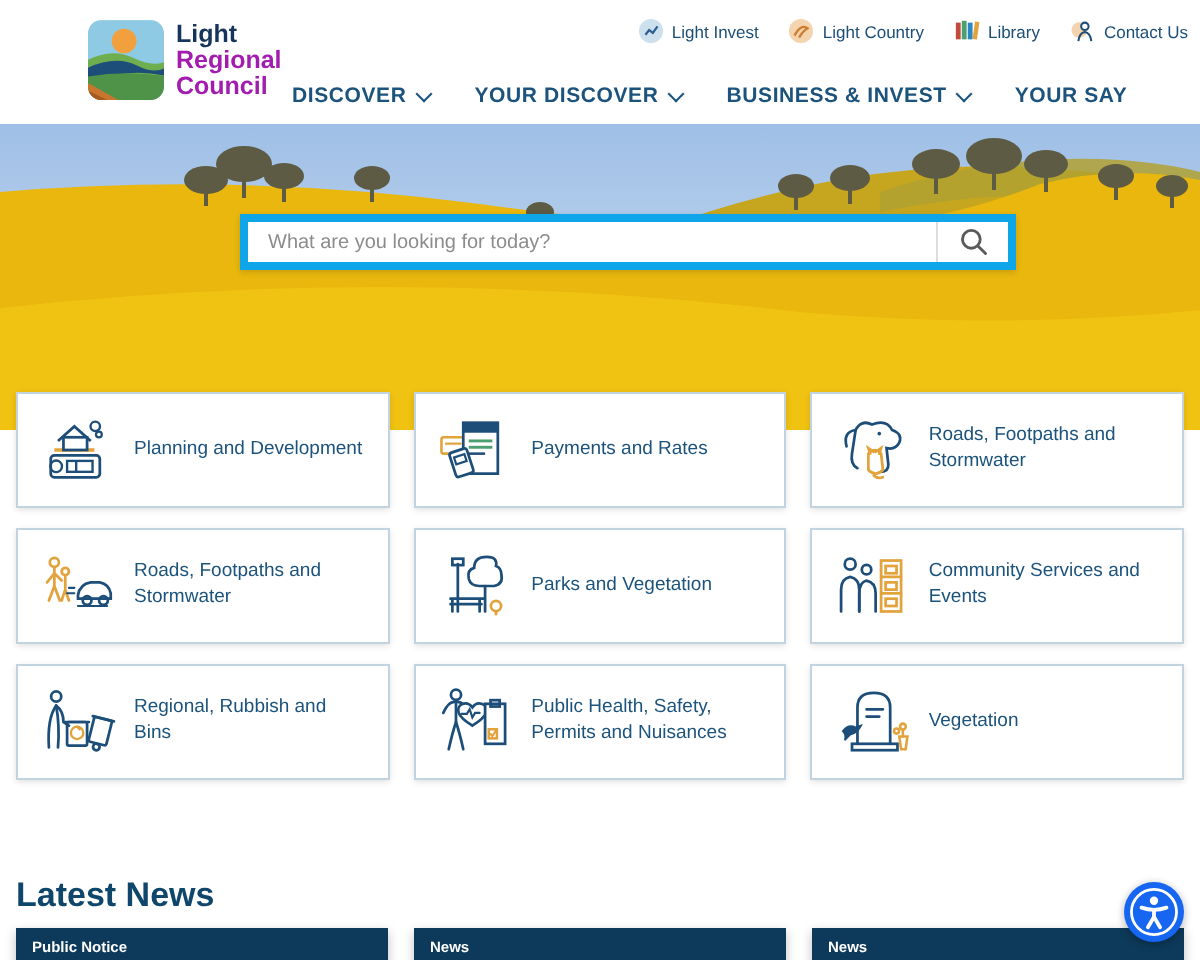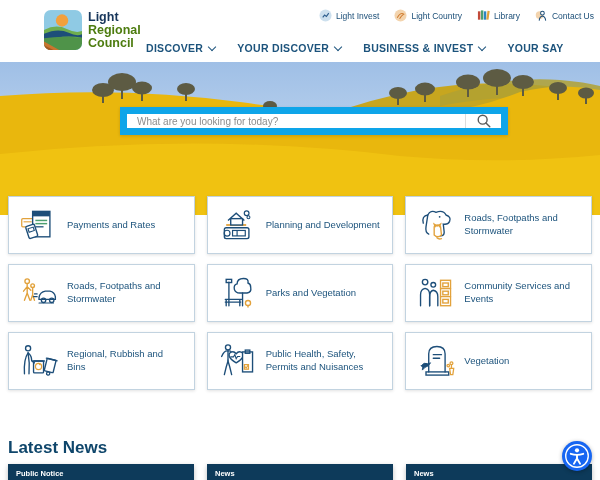--- a/index.html
+++ b/index.html
@@ -1,31 +1,31 @@
 <!DOCTYPE html>
 <html><head>
 <meta charset="utf-8">
 <style>
   html,body{margin:0;padding:0;width:600px;height:480px;overflow:hidden;background:#fff;
     font-family:"Liberation Sans", sans-serif;}
   .header{position:relative;height:62px;background:#fff;}
   .logo{position:absolute;left:8px;top:10px;display:flex;align-items:center;gap:6px;text-decoration:none;cursor:pointer;padding-left:36px;}
   .logo-text{line-height:13px;font-size:12.5px;}
   .logo-text .l1{color:#16355a;font-weight:bold;}
-  .logo-text .l2,.logo-text .l3{color:#4d7c0f;font-weight:bold;}
+  .logo-text .l2,.logo-text .l3{color:#a21caf;font-weight:bold;}
   .utility{position:absolute;top:9px;right:6px;display:flex;gap:15px;align-items:center;}
   .u-link{display:flex;align-items:center;gap:4px;font-size:8.5px;color:#1c4f78;cursor:pointer;}
   .mainnav{position:absolute;left:146px;top:42px;display:flex;gap:22px;}
   .nav-item{font-size:10.5px;font-weight:bold;color:#1c537c;letter-spacing:.3px;cursor:pointer;display:flex;align-items:center;}
   .chev{display:inline-block;width:5px;height:5px;border-right:1.7px solid #1c537c;border-bottom:1.7px solid #1c537c;
     transform:rotate(45deg);margin-left:6px;margin-bottom:2px;}
   .hero{position:relative;height:153px;overflow:hidden;}
   .hero svg.scene{position:absolute;left:0;top:0;width:600px;height:153px;}
   .searchbar{position:absolute;left:120px;top:45px;width:388px;height:28px;background:#fff;
-    border:7px solid #0ea5e9;display:flex;box-sizing:border-box;box-shadow:0 1px 3px rgba(0,0,0,.15);}
+    border:4px solid #0ea5e9;display:flex;box-sizing:border-box;box-shadow:0 1px 3px rgba(0,0,0,.15);}
   .searchbar input{flex:1;border:none;outline:none;padding:0 10px;font-size:10px;color:#444;
     font-family:"Liberation Sans", sans-serif;}
   .searchbar input::placeholder{color:#8c8c8c;}
   .search-btn{width:36px;border:none;border-left:1px solid #dcdcdc;background:#fff;cursor:pointer;
     display:flex;align-items:center;justify-content:center;}
   .tiles{position:relative;z-index:2;margin:-19px 8px 0;display:grid;grid-template-columns:repeat(3,1fr);gap:10px 12px;}
   .tile{background:#fff;border:1px solid #c2d3e0;box-shadow:0 1px 3px rgba(0,0,0,.12);
     display:flex;align-items:center;gap:8px;padding:8px 10px;min-height:56px;box-sizing:border-box;cursor:pointer;}
   .tile svg{width:40px;height:40px;flex:0 0 40px;}
   .tile .lbl{font-size:9.5px;color:#1c537c;line-height:1.35;}
@@ -166,52 +166,52 @@
         <circle cx="7.5" cy="7.5" r="5" stroke="#5a5a5a" stroke-width="1.6" fill="none"></circle>
         <line x1="11.2" y1="11.2" x2="15.5" y2="15.5" stroke="#5a5a5a" stroke-width="1.6" stroke-linecap="round"></line>
       </svg>
     </button>
   </div>
 </div>
 
 <div class="tiles">
 
   <div class="tile">
+    <svg viewBox="0 0 44 44" fill="none">
+      <line x1="9" y1="22" x2="31" y2="22" stroke="#e2a23c" stroke-width="2"></line>
+      <path d="M11 17 L20 9 L29 17" stroke="#1d4e79" stroke-width="1.5"></path>
+      <rect x="14" y="15" width="13" height="7" fill="#fff" stroke="#1d4e79" stroke-width="1.5"></rect>
+      <circle cx="31.5" cy="9" r="2.6" stroke="#1d4e79" stroke-width="1.3"></circle>
+      <circle cx="33.5" cy="13.5" r="1.6" stroke="#1d4e79" stroke-width="1.2"></circle>
+      <rect x="7" y="25" width="27" height="12" rx="2" fill="#fff" stroke="#1d4e79" stroke-width="1.5"></rect>
+      <circle cx="10" cy="31" r="3.2" stroke="#1d4e79" stroke-width="1.3"></circle>
+      <rect x="16" y="28" width="14" height="6" stroke="#1d4e79" stroke-width="1.3"></rect>
+      <line x1="21" y1="28" x2="21" y2="34" stroke="#1d4e79" stroke-width="1.3"></line>
+    </svg>
+    <span class="lbl">Planning and Development</span>
+  </div>
+
+  <div class="tile">
     <svg viewBox="0 0 44 44">
       <rect x="3" y="15" width="13" height="9" rx="1.2" fill="#fff" stroke="#e2a23c" stroke-width="1.4"></rect>
       <line x1="5" y1="18.5" x2="14" y2="18.5" stroke="#e2a23c" stroke-width="1.2"></line>
       <rect x="15" y="7" width="19" height="28" fill="#fff" stroke="#1d4e79" stroke-width="1.5"></rect>
       <rect x="15" y="7" width="19" height="5.5" fill="#1d4e79"></rect>
       <line x1="18" y1="17" x2="31" y2="17" stroke="#4c9f70" stroke-width="1.6"></line>
       <line x1="18" y1="20.5" x2="31" y2="20.5" stroke="#4c9f70" stroke-width="1.6"></line>
       <line x1="18" y1="24" x2="27" y2="24" stroke="#1d4e79" stroke-width="1.4"></line>
       <g transform="rotate(-18 14 29)">
         <rect x="9" y="22" width="10" height="14" rx="1.5" fill="#fff" stroke="#1d4e79" stroke-width="1.5"></rect>
         <rect x="11" y="25" width="6" height="4" fill="none" stroke="#1d4e79" stroke-width="1.2"></rect>
       </g>
     </svg>
     <span class="lbl">Payments and Rates</span>
   </div>
 
   <div class="tile">
-    <svg viewBox="0 0 44 44" fill="none">
-      <line x1="9" y1="22" x2="31" y2="22" stroke="#e2a23c" stroke-width="2"></line>
-      <path d="M11 17 L20 9 L29 17" stroke="#1d4e79" stroke-width="1.5"></path>
-      <rect x="14" y="15" width="13" height="7" fill="#fff" stroke="#1d4e79" stroke-width="1.5"></rect>
-      <circle cx="31.5" cy="9" r="2.6" stroke="#1d4e79" stroke-width="1.3"></circle>
-      <circle cx="33.5" cy="13.5" r="1.6" stroke="#1d4e79" stroke-width="1.2"></circle>
-      <rect x="7" y="25" width="27" height="12" rx="2" fill="#fff" stroke="#1d4e79" stroke-width="1.5"></rect>
-      <circle cx="10" cy="31" r="3.2" stroke="#1d4e79" stroke-width="1.3"></circle>
-      <rect x="16" y="28" width="14" height="6" stroke="#1d4e79" stroke-width="1.3"></rect>
-      <line x1="21" y1="28" x2="21" y2="34" stroke="#1d4e79" stroke-width="1.3"></line>
-    </svg>
-    <span class="lbl">Planning and Development</span>
-  </div>
-
-  <div class="tile">
     <svg viewBox="0 0 44 44" fill="none" stroke-linecap="round">
       <g stroke="#1d4e79" stroke-width="1.5">
         <path d="M8 20 Q6 12 13 11 Q16 5 22 8 Q30 5 33 11 Q39 13 37 18 Q35 22 30 21 L31 30 Q31 34 27 34"></path>
         <path d="M13 11 L11 24 Q10 30 14 32"></path>
         <circle cx="26" cy="13" r="1" fill="#1d4e79" stroke="none"></circle>
       </g>
       <g stroke="#e2a23c" stroke-width="1.5">
         <path d="M20 24 Q24 20 27 24 L28 33 Q24 37 20 33 Z"></path>
         <path d="M21 24 L20 21 L23 23 M26 24 L27 21 L24 23"></path>
         <path d="M23 36 Q25 38 28 37"></path>

